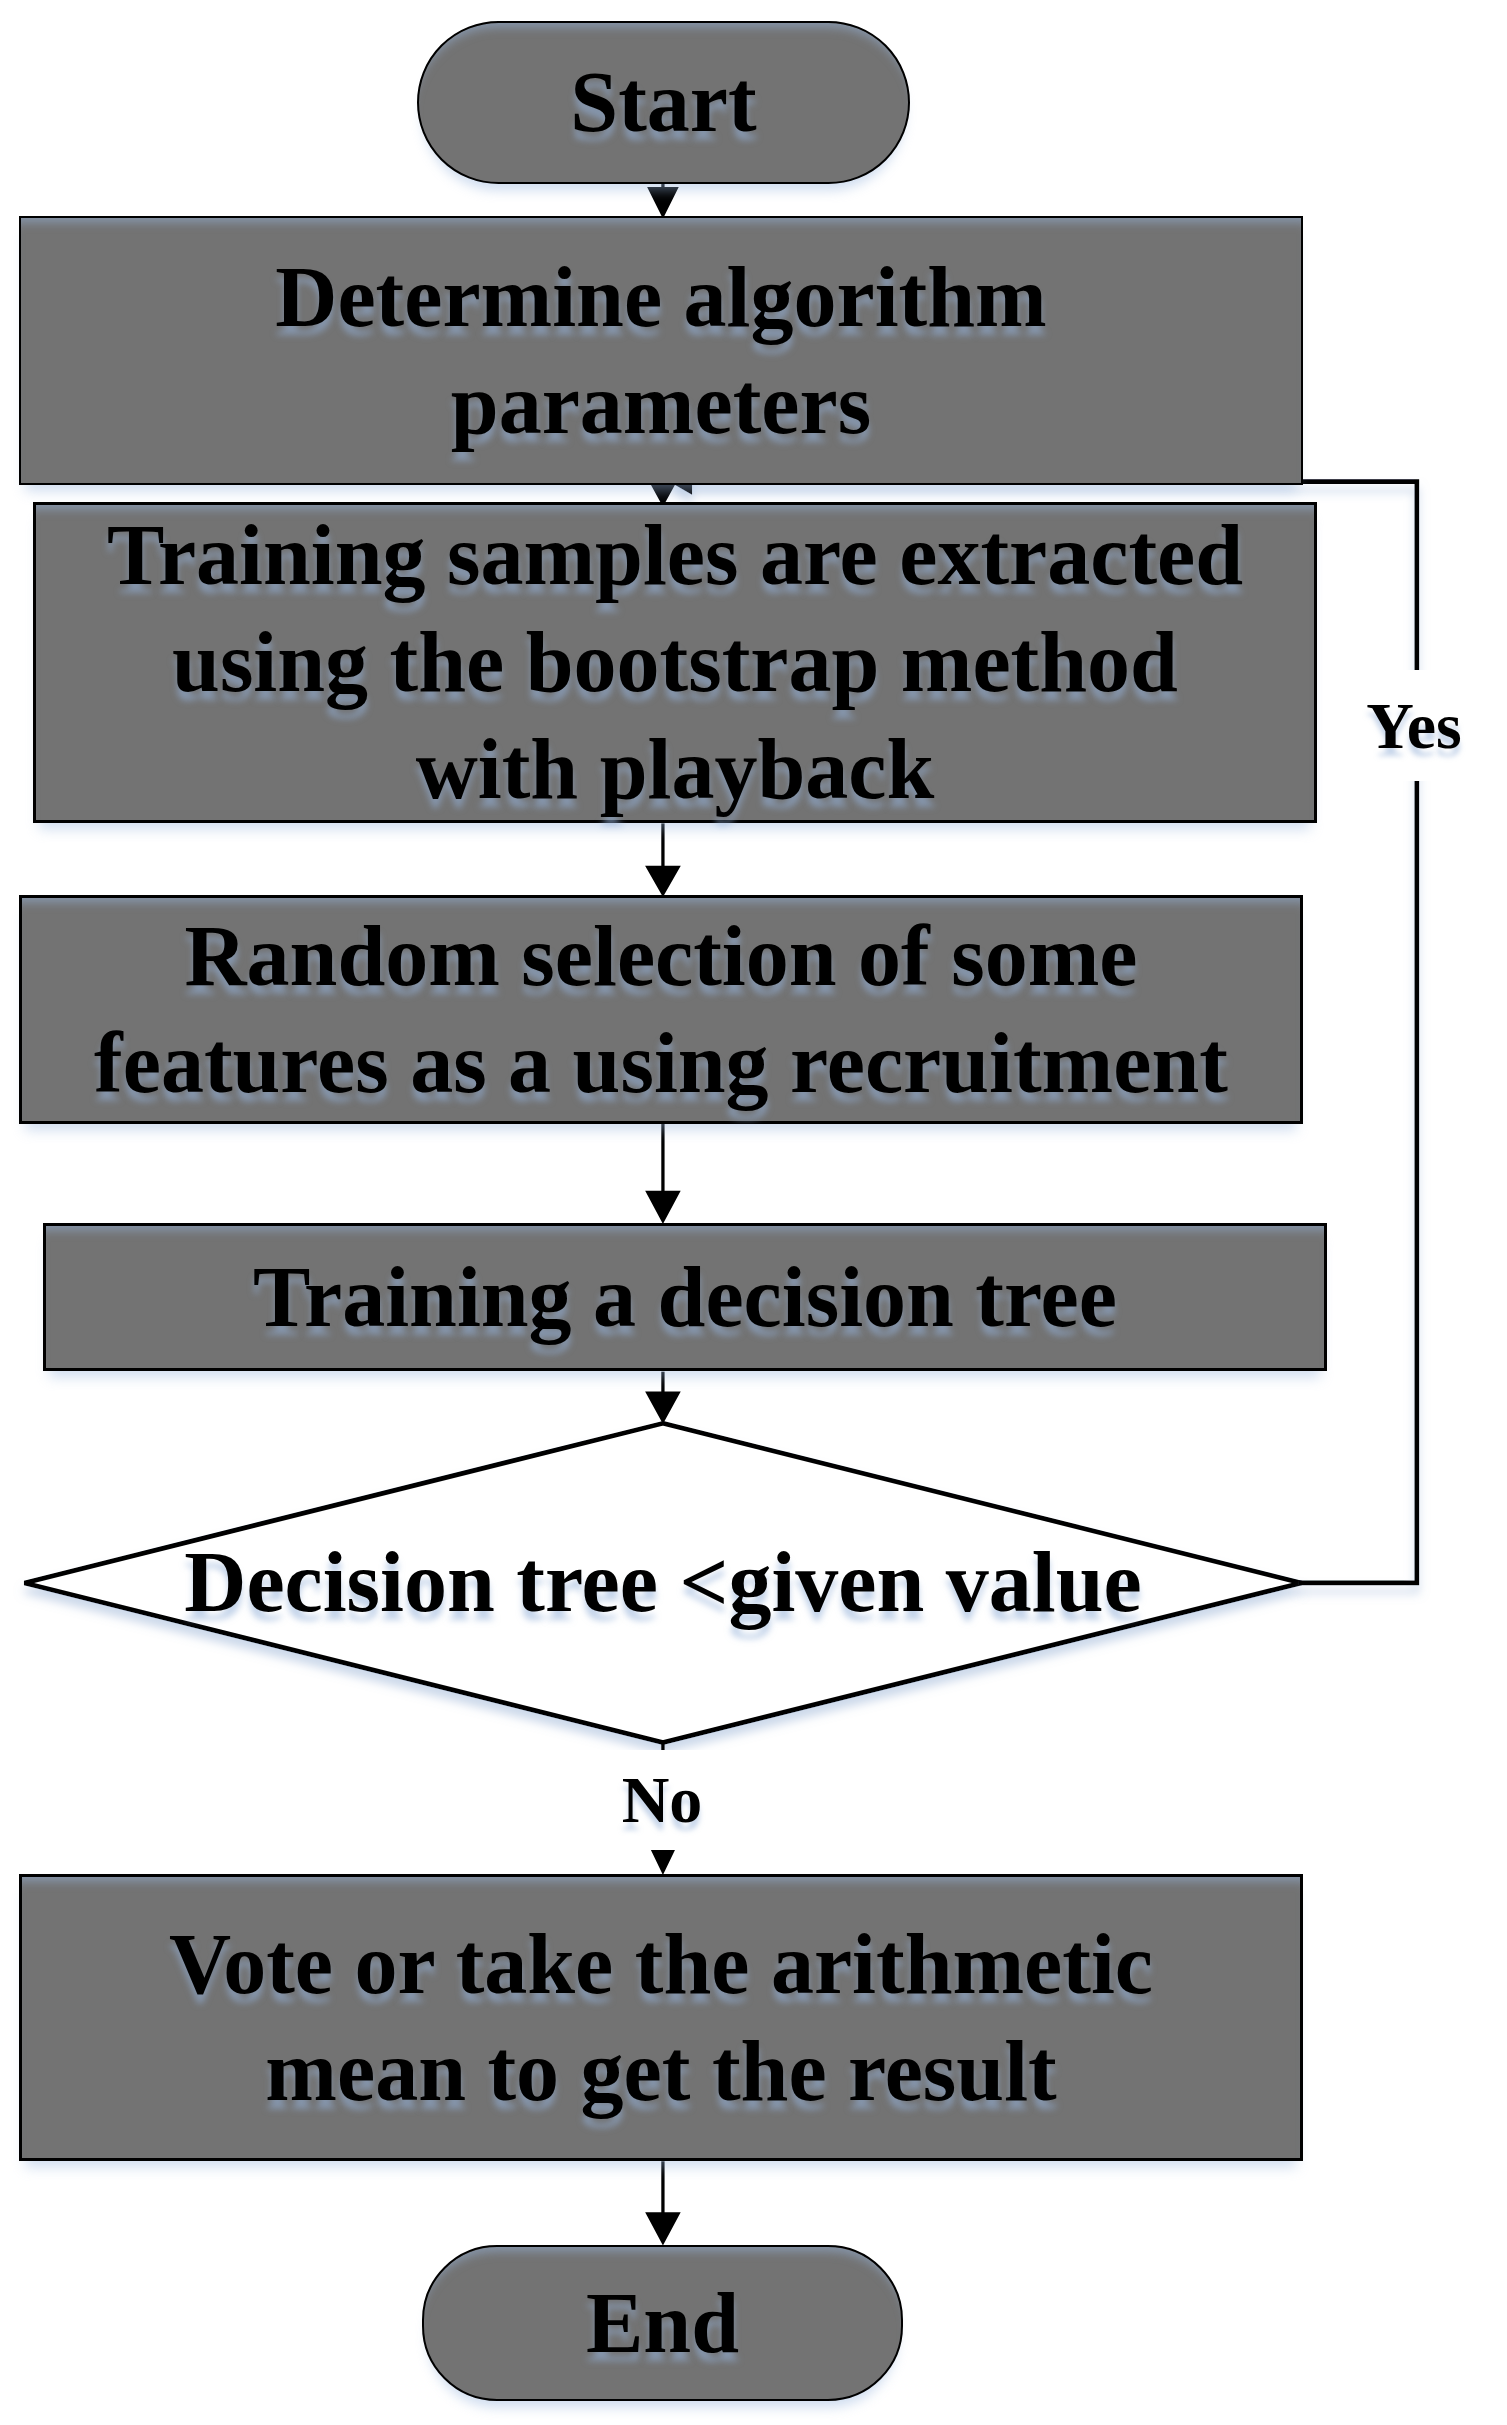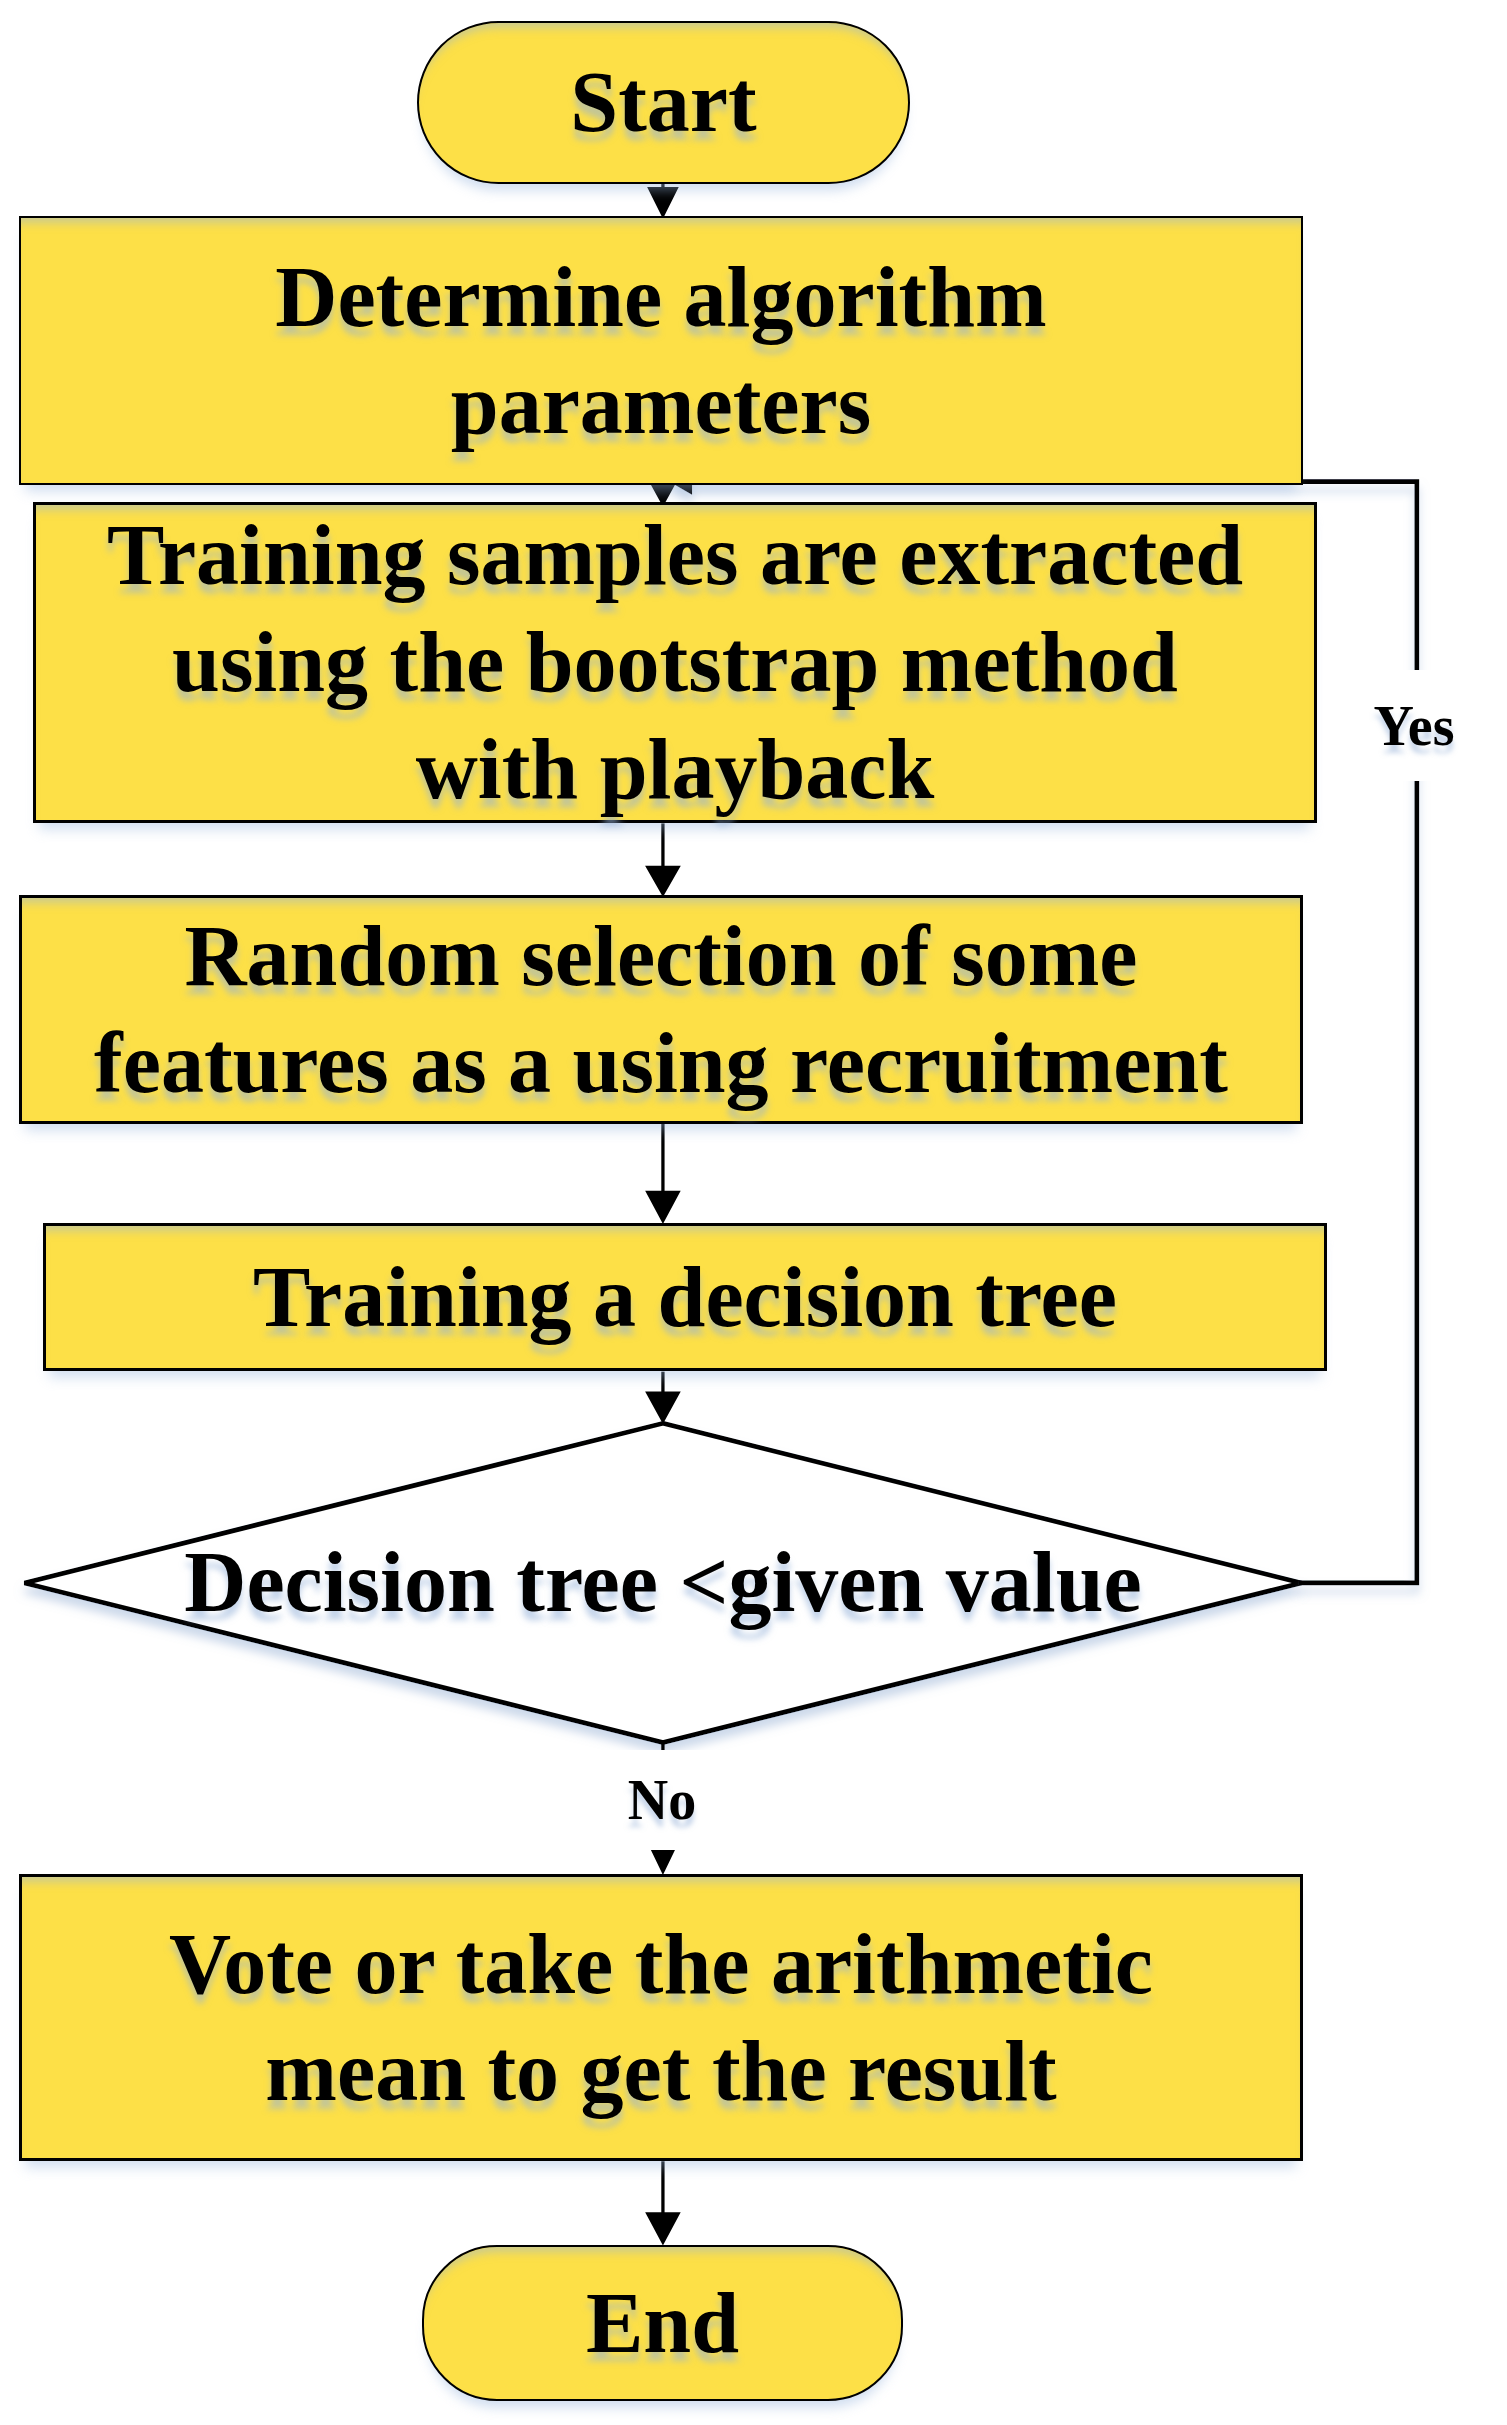--- a/index.html
+++ b/index.html
@@ -27,21 +27,21 @@
   .node {
     position: absolute;
     box-sizing: border-box;
     display: flex;
     align-items: center;
     justify-content: center;
     text-align: center;
     white-space: pre-line;
     font-size: 86px;
     line-height: 107px;
-    background: #fde047;
+    background: #737373;
     border: 3.8px solid #000000;
     text-shadow: 0 9.4px 6.6px rgba(148, 176, 216, 0.55);
     box-shadow: 0 12.2px 12.2px -5.6px rgba(152, 182, 222, 0.45),
                 inset 0 11.3px 9.4px -6.6px rgba(152, 182, 222, 0.5);
   }
   .terminator {
     border-width: 2.8px;
     border-radius: 82px;
   }
   .thin-border { border-width: 2.8px; }
@@ -51,21 +51,21 @@
     background: transparent;
     box-shadow: none;
   }
   .edge-label {
     position: absolute;
     box-sizing: border-box;
     display: flex;
     align-items: center;
     justify-content: center;
     text-align: center;
-    font-size: 56px;
+    font-size: 66px;
     background: #ffffff;
     border: none;
     box-shadow: none;
     text-shadow: 0 8.4px 5.6px rgba(148, 176, 216, 0.5);
   }
 </style>
 </head>
 <body>
 
 <div class="canvas">

